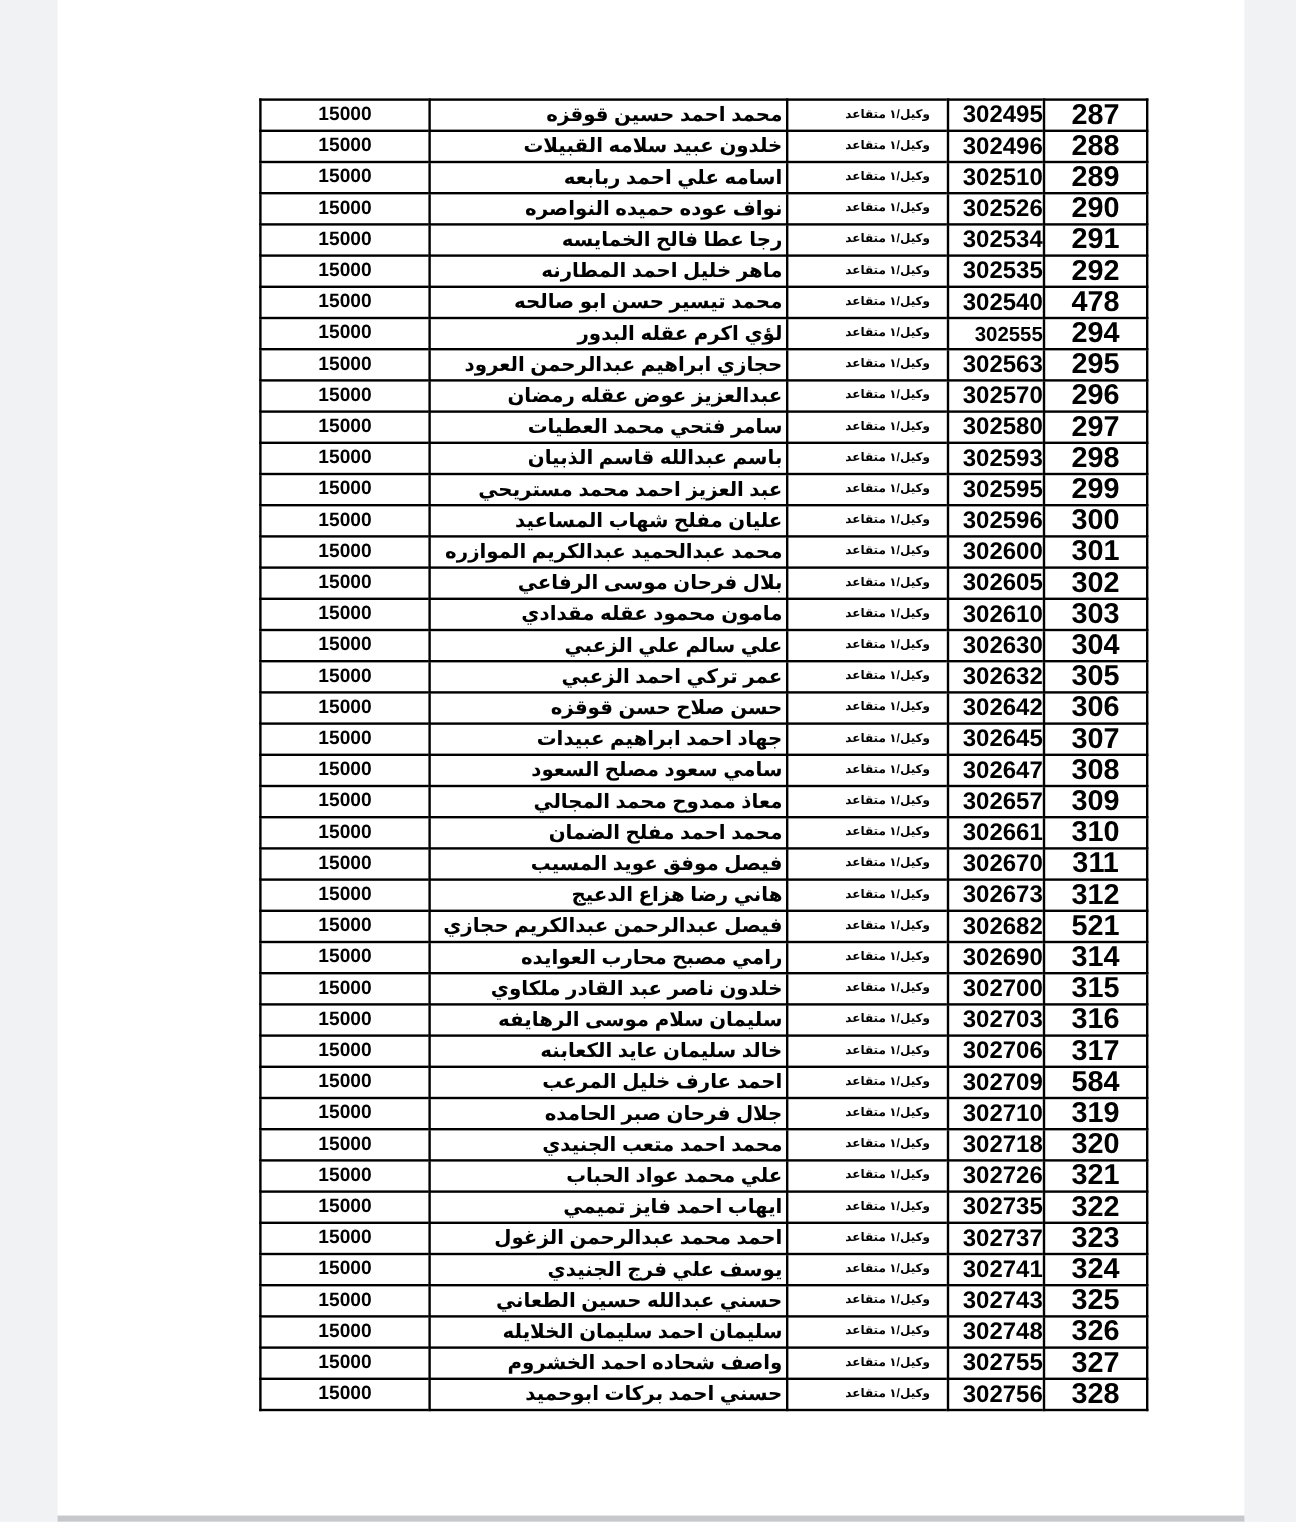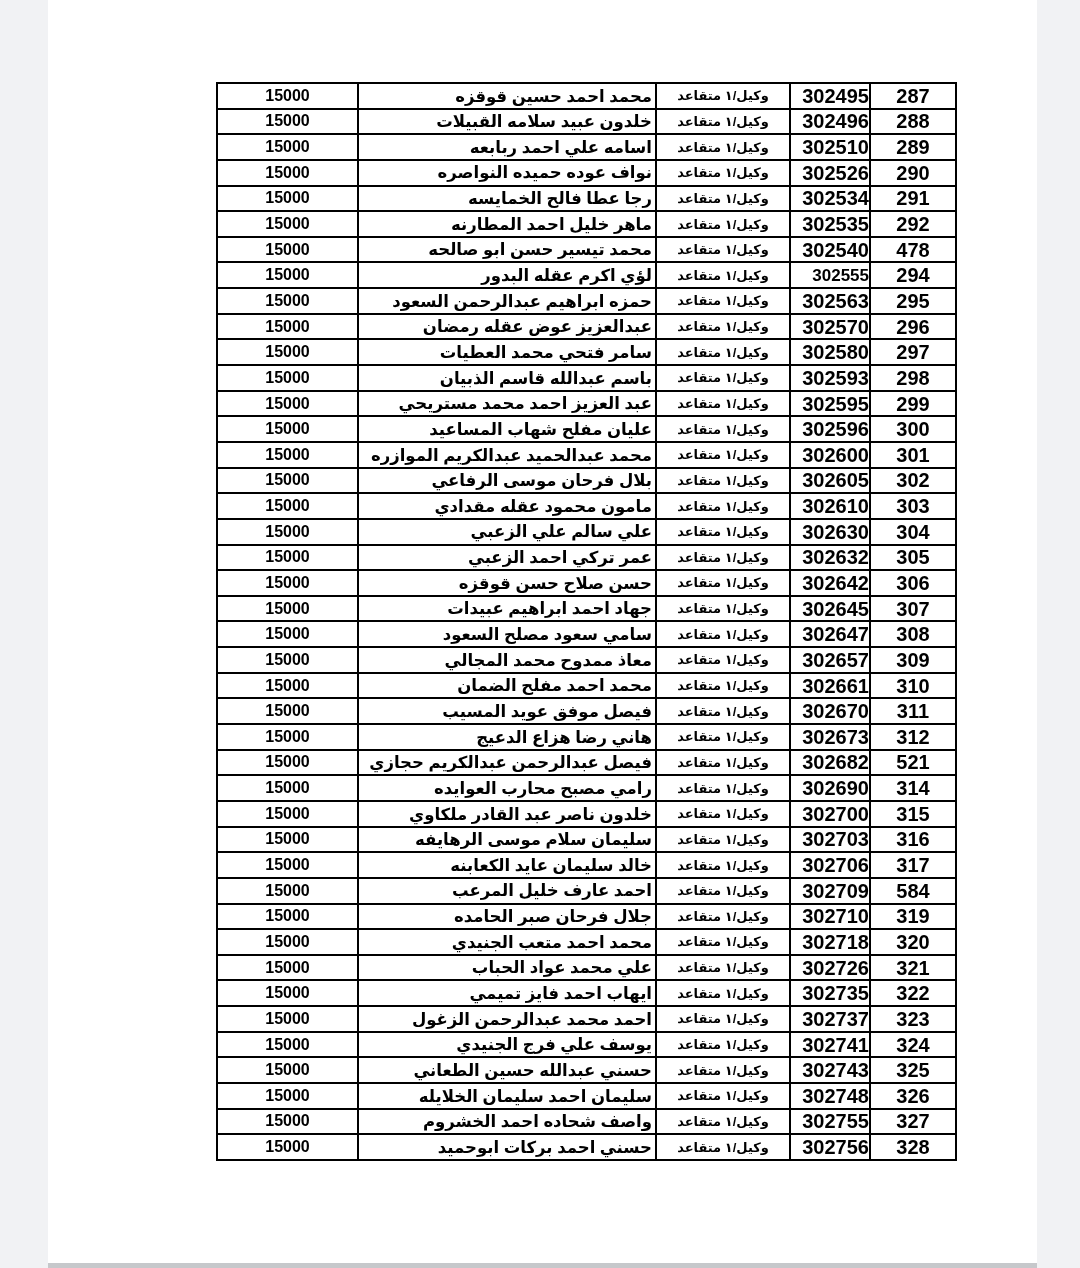--- a/index.html
+++ b/index.html
@@ -40,24 +40,24 @@
     font-weight: bold;
   }
   .pension-table td {
     border: 2px solid #000;
     padding: 0;
     vertical-align: middle;
     overflow: hidden;
     white-space: nowrap;
     line-height: 1;
   }
-  td.serial  { text-align: center; font-size: 20px; border-radius: 12px; }
+  td.serial  { text-align: center; font-size: 24px; border-radius: 12px; }
   td.id      { text-align: right; font-size: 20px; direction: ltr; }
   td.id.small{ font-size: 17px; padding-left: 16px; }
-  td.rank    { text-align: center; font-size: 13px; padding: 0 2px; }
+  td.rank    { text-align: right; font-size: 10px; padding: 0 14px; }
   td.name    { text-align: right; font-size: 16.5px; padding: 0 3px; margin-top: 27px; }
   td.amount  { text-align: center; font-size: 16px; }
 </style>
 </head>
 <body>
 
 <div class="paper">
   <table class="pension-table">
     <colgroup>
       <col style="width:86px">
@@ -120,21 +120,21 @@
     <td class="serial">294</td>
     <td class="id small">302555</td>
     <td class="rank">وكيل/١ متقاعد</td>
     <td class="name">لؤي اكرم عقله البدور</td>
     <td class="amount">15000</td>
   </tr>
         <tr>
     <td class="serial">295</td>
     <td class="id">302563</td>
     <td class="rank">وكيل/١ متقاعد</td>
-    <td class="name">حمزه ابراهيم عبدالرحمن السعود</td>
+    <td class="name">حجازي ابراهيم عبدالرحمن العرود</td>
     <td class="amount">15000</td>
   </tr>
         <tr>
     <td class="serial">296</td>
     <td class="id">302570</td>
     <td class="rank">وكيل/١ متقاعد</td>
     <td class="name">عبدالعزيز عوض عقله رمضان</td>
     <td class="amount">15000</td>
   </tr>
         <tr>

